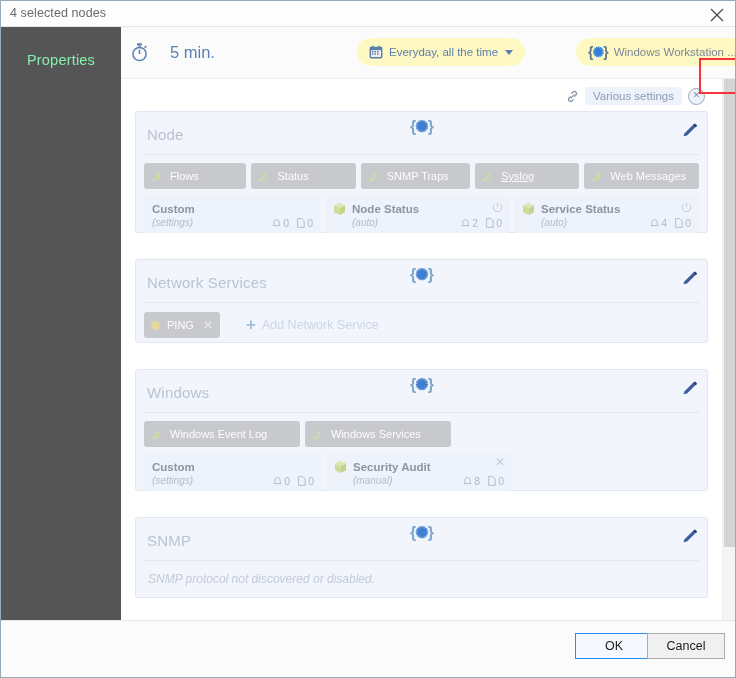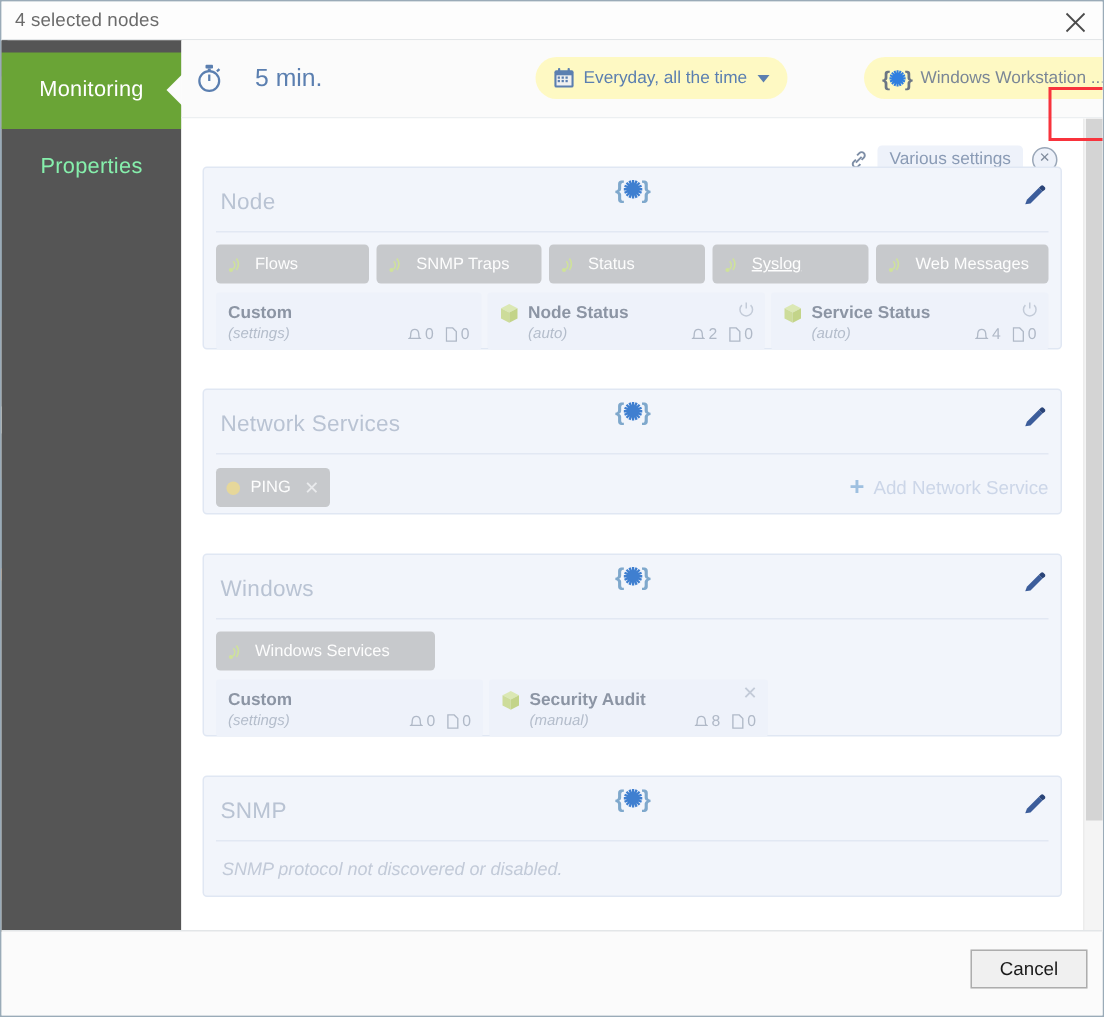--- a/index.html
+++ b/index.html
@@ -100,21 +100,21 @@
   }
   .scrollbar{
     position:absolute;right:0;top:0;width:15px;height:542px;
     background:#f4f4f4;border-left:1px solid #ececec;box-sizing:border-box;
   }
   .scroll-thumb{
     position:absolute;left:1px;top:0;width:13px;height:468px;
     background:#d4d4d4;
   }
   .various-row{
-    position:absolute;right:32px;top:16px;height:22px;
+    position:absolute;right:32px;top:6px;height:22px;
     display:flex;align-items:center;gap:6px;
   }
   .various-chip{
     display:inline-flex;align-items:center;gap:7px;
     background:#eef2fa;border-radius:3px;padding:3px 8px;
     color:#8a9bb5;font-size:11.5px;cursor:pointer;
   }
   .circle-x{
     width:15px;height:15px;border-radius:50%;
     border:1px solid #9aa7b8;color:#7f8b9c;
@@ -175,21 +175,21 @@
     display:flex;align-items:center;gap:8px;
     font-size:10.5px;color:#b0b9c7;
   }
   .cnt{display:inline-flex;align-items:center;gap:2px;}
   .card-x{
     position:absolute;right:7px;top:3px;font-size:12px;color:#c3cbd8;
     cursor:pointer;line-height:12px;
   }
   .pwr{position:absolute;right:7px;top:4px;cursor:pointer;}
   
-  .ns-row{display:flex;align-items:center;gap:10px;justify-content:space-between;}
+  .ns-row{display:flex;align-items:center;gap:26px;}
   .ns-chip{
     display:inline-flex;align-items:center;gap:7px;
     background:#c7c9cc;border-radius:3px;height:26px;padding:0 7px;
     color:#fdfdfd;font-size:11px;cursor:pointer;
   }
   .dot{width:9px;height:9px;border-radius:50%;background:#e6d79a;display:inline-block;}
   .ns-chip .x{color:#e9eaec;font-size:12px;margin-left:2px;cursor:pointer;}
   .add-ns{
     display:inline-flex;align-items:center;gap:6px;
     color:#ccd6e8;font-size:12.5px;cursor:pointer;
@@ -236,24 +236,20 @@
     <i style="height:60px;background:#555555"></i>
     <i style="height:18px;background:#c9c4b8"></i>
     <i style="height:30px;background:#555555"></i>
     <i style="height:60px;background:#2d5f85"></i>
     <i style="height:8px;background:#c07a3a"></i>
     <i style="height:234px;background:#555555"></i>
   </div>
 
   <div class="sidebar">
     <div class="side-top-pad"></div>
-    <div class="side-item active">
-      <span>Monitoring</span>
-      <span class="notch"></span>
-    </div>
     <div class="side-item">
       <span>Properties</span>
     </div>
   </div>
 
   <div class="main">
 
     <div class="toolbar">
 
       <div class="tb-interval">
@@ -327,35 +323,35 @@
         <div class="panel-body">
           <div class="chips">
             <div class="chip" style="width:96px;">
               <svg class="wifi" viewBox="0 0 12 11">
                 <circle cx="2" cy="9" r="1.4" fill="#cfe29a"></circle>
                 <path d="M3.5 8.5 A4 4 0 0 0 3.5 3.2" stroke="#cfe29a" stroke-width="1.1" fill="none"></path>
                 <path d="M5.6 9 A6.5 6.5 0 0 0 5.6 1.4" stroke="#cfe29a" stroke-width="1.1" fill="none"></path>
               </svg>
               <span>Flows</span>
             </div>
+            <div class="chip" style="width:98px;">
+              <svg class="wifi" viewBox="0 0 12 11">
+                <circle cx="2" cy="9" r="1.4" fill="#cfe29a"></circle>
+                <path d="M3.5 8.5 A4 4 0 0 0 3.5 3.2" stroke="#cfe29a" stroke-width="1.1" fill="none"></path>
+                <path d="M5.6 9 A6.5 6.5 0 0 0 5.6 1.4" stroke="#cfe29a" stroke-width="1.1" fill="none"></path>
+              </svg>
+              <span>Status</span>
+            </div>
             <div class="chip" style="width:104px;">
               <svg class="wifi" viewBox="0 0 12 11">
                 <circle cx="2" cy="9" r="1.4" fill="#cfe29a"></circle>
                 <path d="M3.5 8.5 A4 4 0 0 0 3.5 3.2" stroke="#cfe29a" stroke-width="1.1" fill="none"></path>
                 <path d="M5.6 9 A6.5 6.5 0 0 0 5.6 1.4" stroke="#cfe29a" stroke-width="1.1" fill="none"></path>
               </svg>
               <span>SNMP Traps</span>
-            </div>
-            <div class="chip" style="width:98px;">
-              <svg class="wifi" viewBox="0 0 12 11">
-                <circle cx="2" cy="9" r="1.4" fill="#cfe29a"></circle>
-                <path d="M3.5 8.5 A4 4 0 0 0 3.5 3.2" stroke="#cfe29a" stroke-width="1.1" fill="none"></path>
-                <path d="M5.6 9 A6.5 6.5 0 0 0 5.6 1.4" stroke="#cfe29a" stroke-width="1.1" fill="none"></path>
-              </svg>
-              <span>Status</span>
             </div>
             <div class="chip" style="width:98px;text-decoration:underline;">
               <svg class="wifi" viewBox="0 0 12 11">
                 <circle cx="2" cy="9" r="1.4" fill="#cfe29a"></circle>
                 <path d="M3.5 8.5 A4 4 0 0 0 3.5 3.2" stroke="#cfe29a" stroke-width="1.1" fill="none"></path>
                 <path d="M5.6 9 A6.5 6.5 0 0 0 5.6 1.4" stroke="#cfe29a" stroke-width="1.1" fill="none"></path>
               </svg>
               <span>Syslog</span>
             </div>
             <div class="chip" style="width:110px;">
@@ -486,20 +482,28 @@
           <span class="edit-pencil">
             <svg width="15" height="15" viewBox="0 0 15 15">
               <path d="M1.5 13.2 L2.6 10.2 L10.6 2.2 L13 4.6 L5 12.6 Z" fill="#3c5d9b"></path>
               <path d="M10.6 2.2 L12 0.9 a1.1 1.1 0 0 1 1.6 0 l1 1 a1.1 1.1 0 0 1 0 1.6 L13 4.6 Z" fill="#2b4478"></path>
             </svg>
           </span>
         </div>
         <div class="divider"></div>
         <div class="panel-body">
           <div class="chips">
+            <div class="chip" style="width:137px;">
+              <svg class="wifi" viewBox="0 0 12 11">
+                <circle cx="2" cy="9" r="1.4" fill="#cfe29a"></circle>
+                <path d="M3.5 8.5 A4 4 0 0 0 3.5 3.2" stroke="#cfe29a" stroke-width="1.1" fill="none"></path>
+                <path d="M5.6 9 A6.5 6.5 0 0 0 5.6 1.4" stroke="#cfe29a" stroke-width="1.1" fill="none"></path>
+              </svg>
+              <span>Windows Event Log</span>
+            </div>
             <div class="chip" style="width:127px;">
               <svg class="wifi" viewBox="0 0 12 11">
                 <circle cx="2" cy="9" r="1.4" fill="#cfe29a"></circle>
                 <path d="M3.5 8.5 A4 4 0 0 0 3.5 3.2" stroke="#cfe29a" stroke-width="1.1" fill="none"></path>
                 <path d="M5.6 9 A6.5 6.5 0 0 0 5.6 1.4" stroke="#cfe29a" stroke-width="1.1" fill="none"></path>
               </svg>
               <span>Windows Services</span>
             </div>
           </div>
           <div class="cards">
@@ -565,16 +569,17 @@
         <div class="divider"></div>
         <div class="panel-body" style="padding:6px 8px;">
           <div class="snmp-msg">SNMP protocol not discovered or disabled.</div>
         </div>
       </div>
 
     </div>
   </div>
 
   <div class="footer">
+    <button class="btn primary btn-ok">OK</button>
     <button class="btn btn-cancel">Cancel</button>
   </div>
 
 </div>
 
 </body></html>

